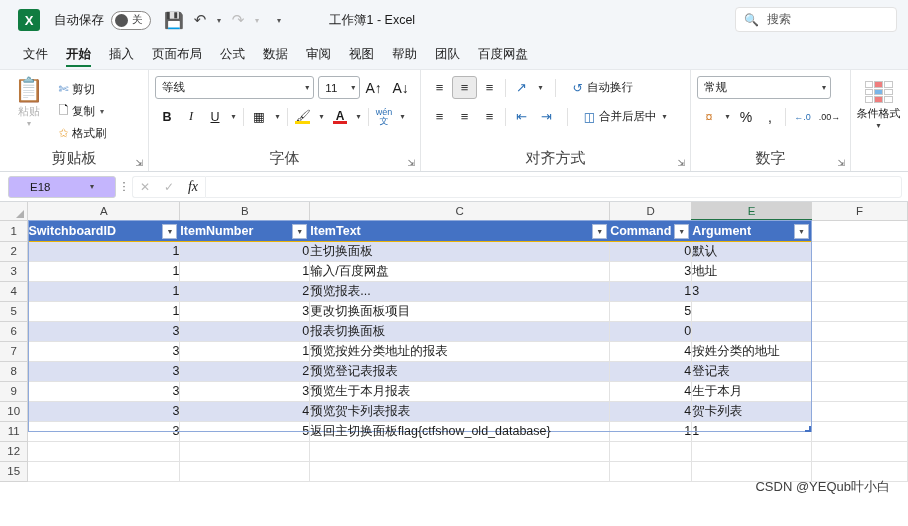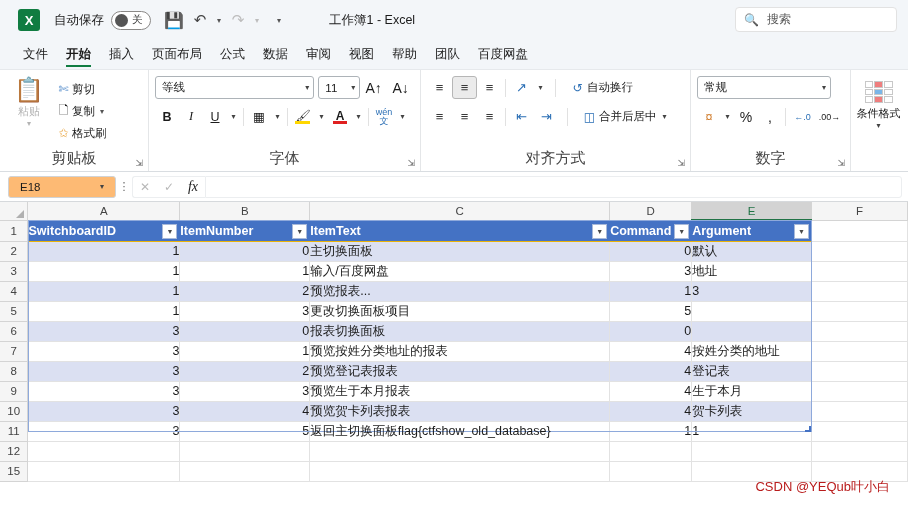--- a/index.html
+++ b/index.html
@@ -186,22 +186,22 @@
   
   .formulabar {
     height: 30px; background: #ffffff;
     display: flex; align-items: center;
     padding: 0 6px 0 8px;
     border-bottom: 1px solid #d6d9dc;
   }
   .namebox {
     width: 108px; height: 22px;
     border: 1px solid #d0d3d6; border-radius: 3px;
-    display: flex; align-items: center; padding: 0 11px;
-    font-size: 11.5px; color: #1b1b1b; background: #fdba74;
+    display: flex; align-items: center; padding: 0 21px;
+    font-size: 11.5px; color: #1b1b1b; background: #c4b5fd;
   }
   .namebox .cv { margin-left: auto; font-size: 8px; color: #444; }
   .fb-dots { width: 16px; text-align: center; font-size: 11px; color: #666; }
   .fb-btns { display: flex; align-items: center; border: 1px solid #eceef0; border-right: none; height: 22px; border-radius: 3px 0 0 3px; background: #fff; }
   .fb-btn { width: 24px; text-align: center; font-size: 12px; color: #b8b8b8; }
   .fb-btn.fx { color: #1b1b1b; font-style: italic; font-family: "Liberation Serif", serif; font-size: 14px; }
   .fb-input {
     flex: 1; height: 22px;
     border: 1px solid #eceef0; border-radius: 0 3px 3px 0;
     background: #fff; font-size: 12px; padding: 0 5px; color: #1b1b1b;
@@ -281,21 +281,21 @@
   .tbl-handle {
     position: absolute;
     width: 6px; height: 6px;
     border-right: 2px solid #4472c4;
     border-bottom: 2px solid #4472c4;
   }
   .watermark {
     position: absolute;
     right: 18px; bottom: 12px;
     font-size: 13px;
-    color: #b91c1c;
+    color: #404040;
   }
 </style>
 </head>
 <body>
 
 <div class="titlebar">
   <div class="excel-logo">X</div>
   <span class="autosave-label">自动保存</span>
   <div class="toggle">
     <span class="knob"></span>

